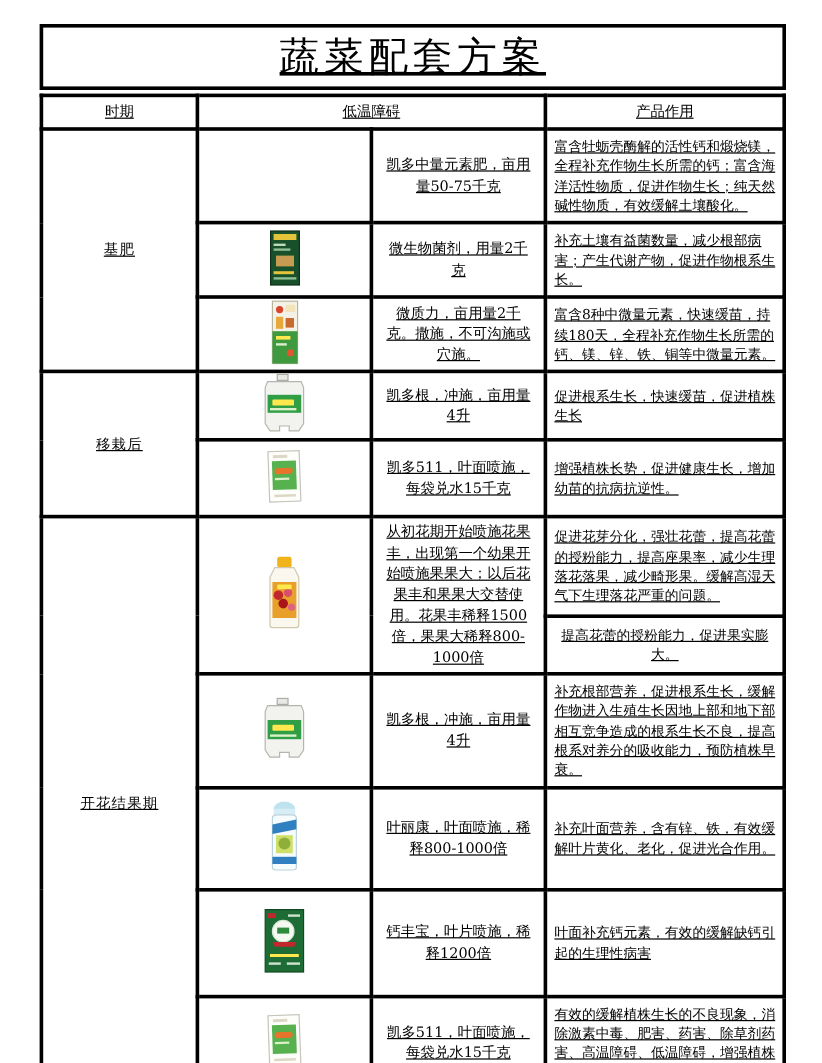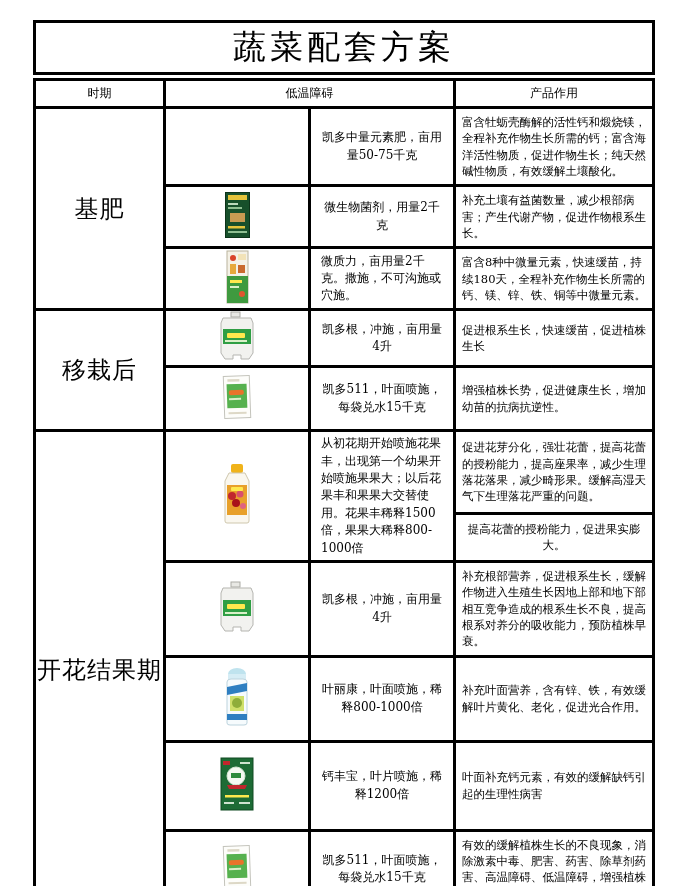--- a/index.html
+++ b/index.html
@@ -2,38 +2,38 @@
 <html><head>
 <meta charset="utf-8">
 <style>
   * { margin:0; padding:0; box-sizing:border-box; }
   html,body { background:#ffffff; }
   body {
     width:685px; height:886px;
     font-family:"DejaVu Serif", serif;
     color:#000;
   }
-  .page { position:relative; width:685px; height:696px; background:#fff; padding:20px 0 0 33px; }
+  .page { position:relative; width:685px; height:696px; background:#fff; padding:20px 0 0 33px;text-decoration:underline; }
   .title-box {
     width:622px; height:55px; border:3px solid #000;
     display:flex; align-items:center; justify-content:center;
     font-size:33px; letter-spacing:4px; margin-bottom:3px;
   }
   table.main { border-collapse:collapse; width:622px; table-layout:fixed; }
   table.main td { border:3px solid #000; vertical-align:middle; overflow:hidden; }
   .col-period { width:130px; }
   .col-img    { width:68px; }
   .col-text   { width:225px; }
   .col-effect { width:199px; }
   .hdr td { height:28px; text-align:center; font-size:12px; }
-  .period-cell { text-align:center; font-size:24px; letter-spacing:1px; }
+  .period-cell { text-align:center; font-size:12px; letter-spacing:1px; }
   .img-cell { text-align:center; }
   .img-cell .pimg { display:inline-block; line-height:0; }
   .ptext { font-size:12px; text-align:center; padding:3px 10px; line-height:1.45; }
-  .ptext.tl { text-align:left;margin-top:32px; }
+  .ptext.tl { text-align:center;margin-top:32px; }
   .effect { font-size:11.5px; text-align:left; padding:5px 6px; line-height:1.42; }
   .effect.ctr { text-align:center; }
 </style>
 </head>
 <body>
 
 <div class="page">
 
   <div class="title-box">蔬菜配套方案</div>
 

